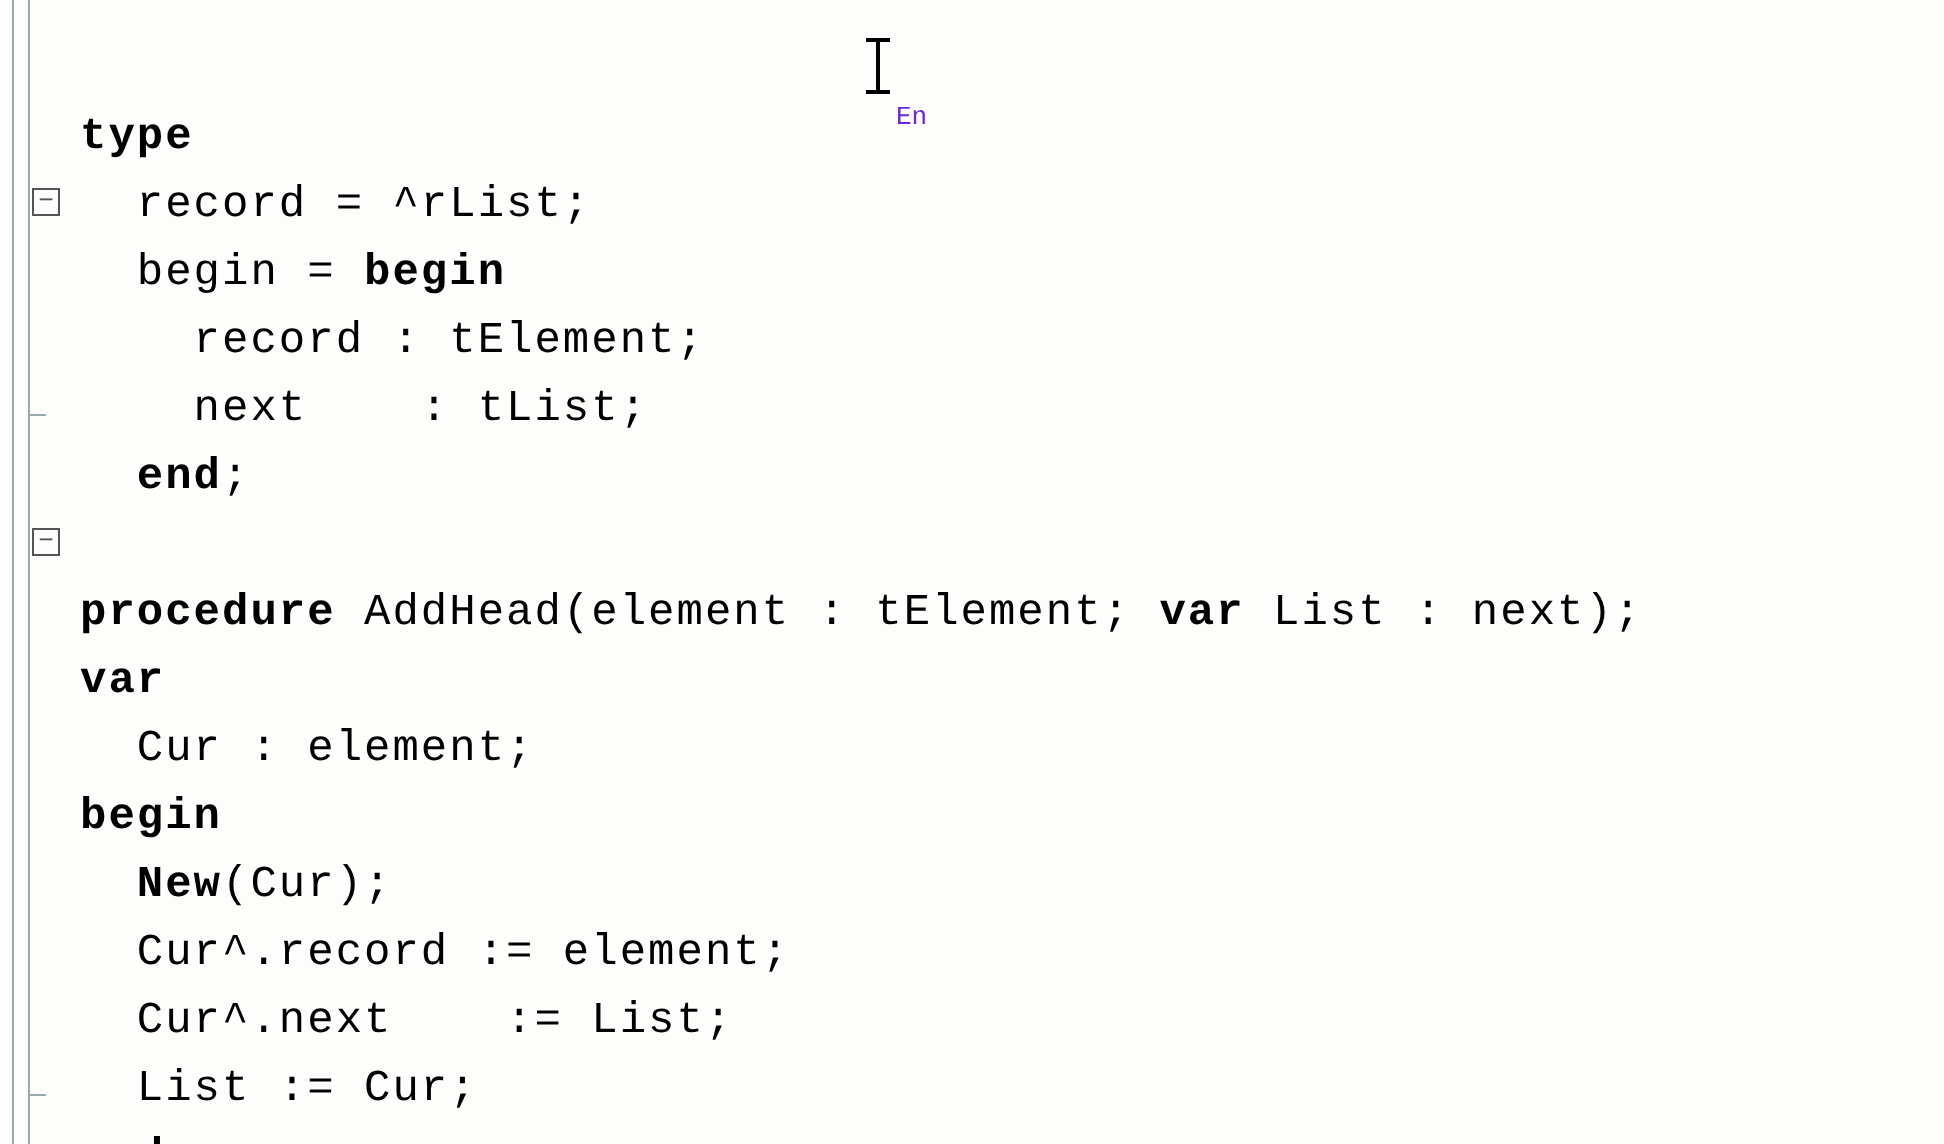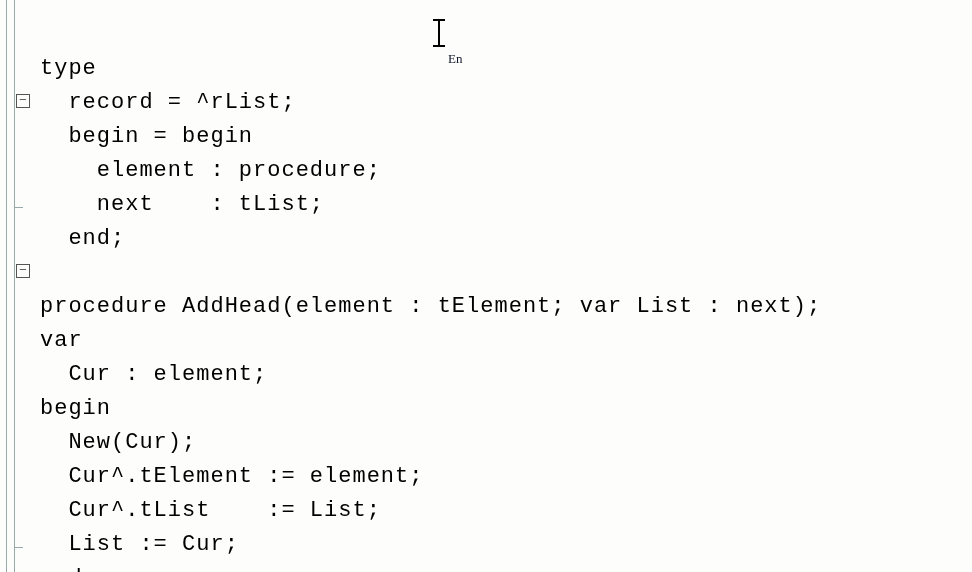--- a/index.html
+++ b/index.html
@@ -62,65 +62,65 @@
     height: 1px;
     background: #9aa;
   }
   .code {
     position: absolute;
     left: 40px;
     top: 18px;
     white-space: pre;
     letter-spacing: 1px;
   }
-  .kw { font-weight: normal; }
+  .kw { font-weight: bold; }
   .cursor-overlay {
     position: absolute;
     left: 430px;
     top: 18px;
     font-family: "Times New Roman", serif;
   }
   .lang-ind {
     position: absolute;
     left: 448px;
     top: 42px;
-    font-family: Liberation Serif, serif;
+    font-family: Liberation Mono, monospace;
     font-size: 13px;
-    color: #0f172a;
+    color: #6d28d9;
   }
 </style>
 </head>
 <body>
 
 <div class="editor">
 
   <div class="gutter">
     <div class="vline"></div>
     <div class="vline2"></div>
     <div class="fold" style="top:94px">−</div>
     <div class="tick" style="top:207px"></div>
     <div class="fold" style="top:264px">−</div>
     <div class="tick" style="top:547px"></div>
   </div>
 
   <div class="code">
 <span class="kw">type</span>
 <span>  record = ^rList;</span>
 <span>  begin = </span><span class="kw">begin</span>
-<span>    element : procedure;</span>
+<span>    record : tElement;</span>
 <span>    next    : tList;</span>
   <span class="kw">end</span><span>;</span>
 
 <span class="kw">procedure</span><span> AddHead(element : tElement; </span><span class="kw">var</span><span> List : next);</span>
 <span class="kw">var</span>
 <span>  Cur : element;</span>
 <span class="kw">begin</span>
 <span>  </span><span class="kw">New</span><span>(Cur);</span>
-<span>  Cur^.tElement := element;</span>
-<span>  Cur^.tList    := List;</span>
+<span>  Cur^.record := element;</span>
+<span>  Cur^.next    := List;</span>
 <span>  List := Cur;</span>
 <span class="kw">end</span><span>;</span>
 </div>
 
   <div class="cursor-overlay">
     <svg width="18" height="30">
       <line x1="9" y1="2" x2="9" y2="28" stroke="#000" stroke-width="2"></line>
       <line x1="3" y1="2" x2="15" y2="2" stroke="#000" stroke-width="2"></line>
       <line x1="3" y1="28" x2="15" y2="28" stroke="#000" stroke-width="2"></line>
     </svg>

